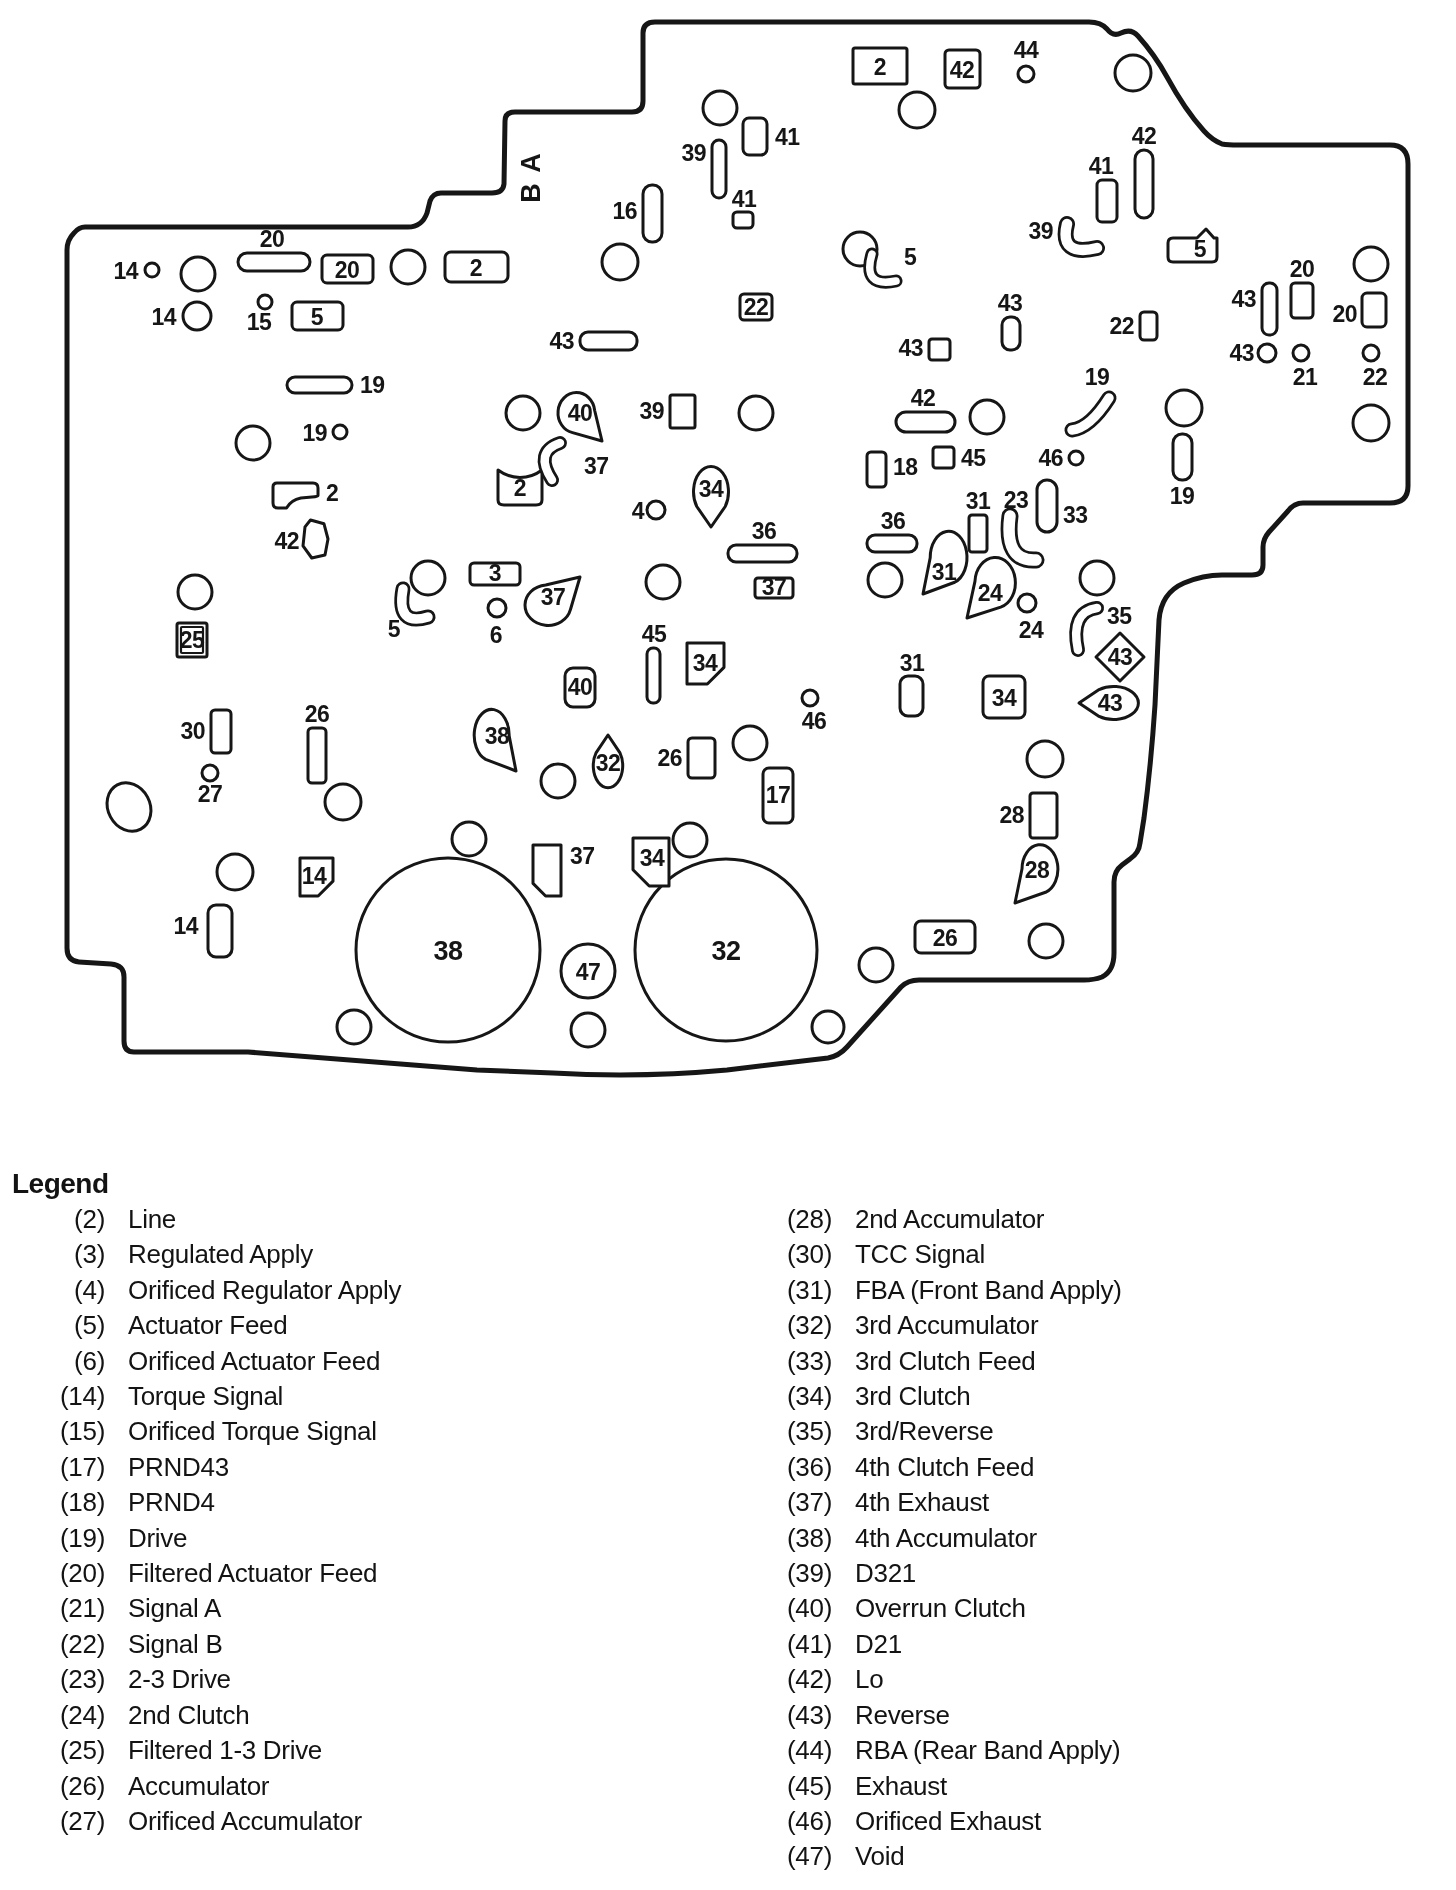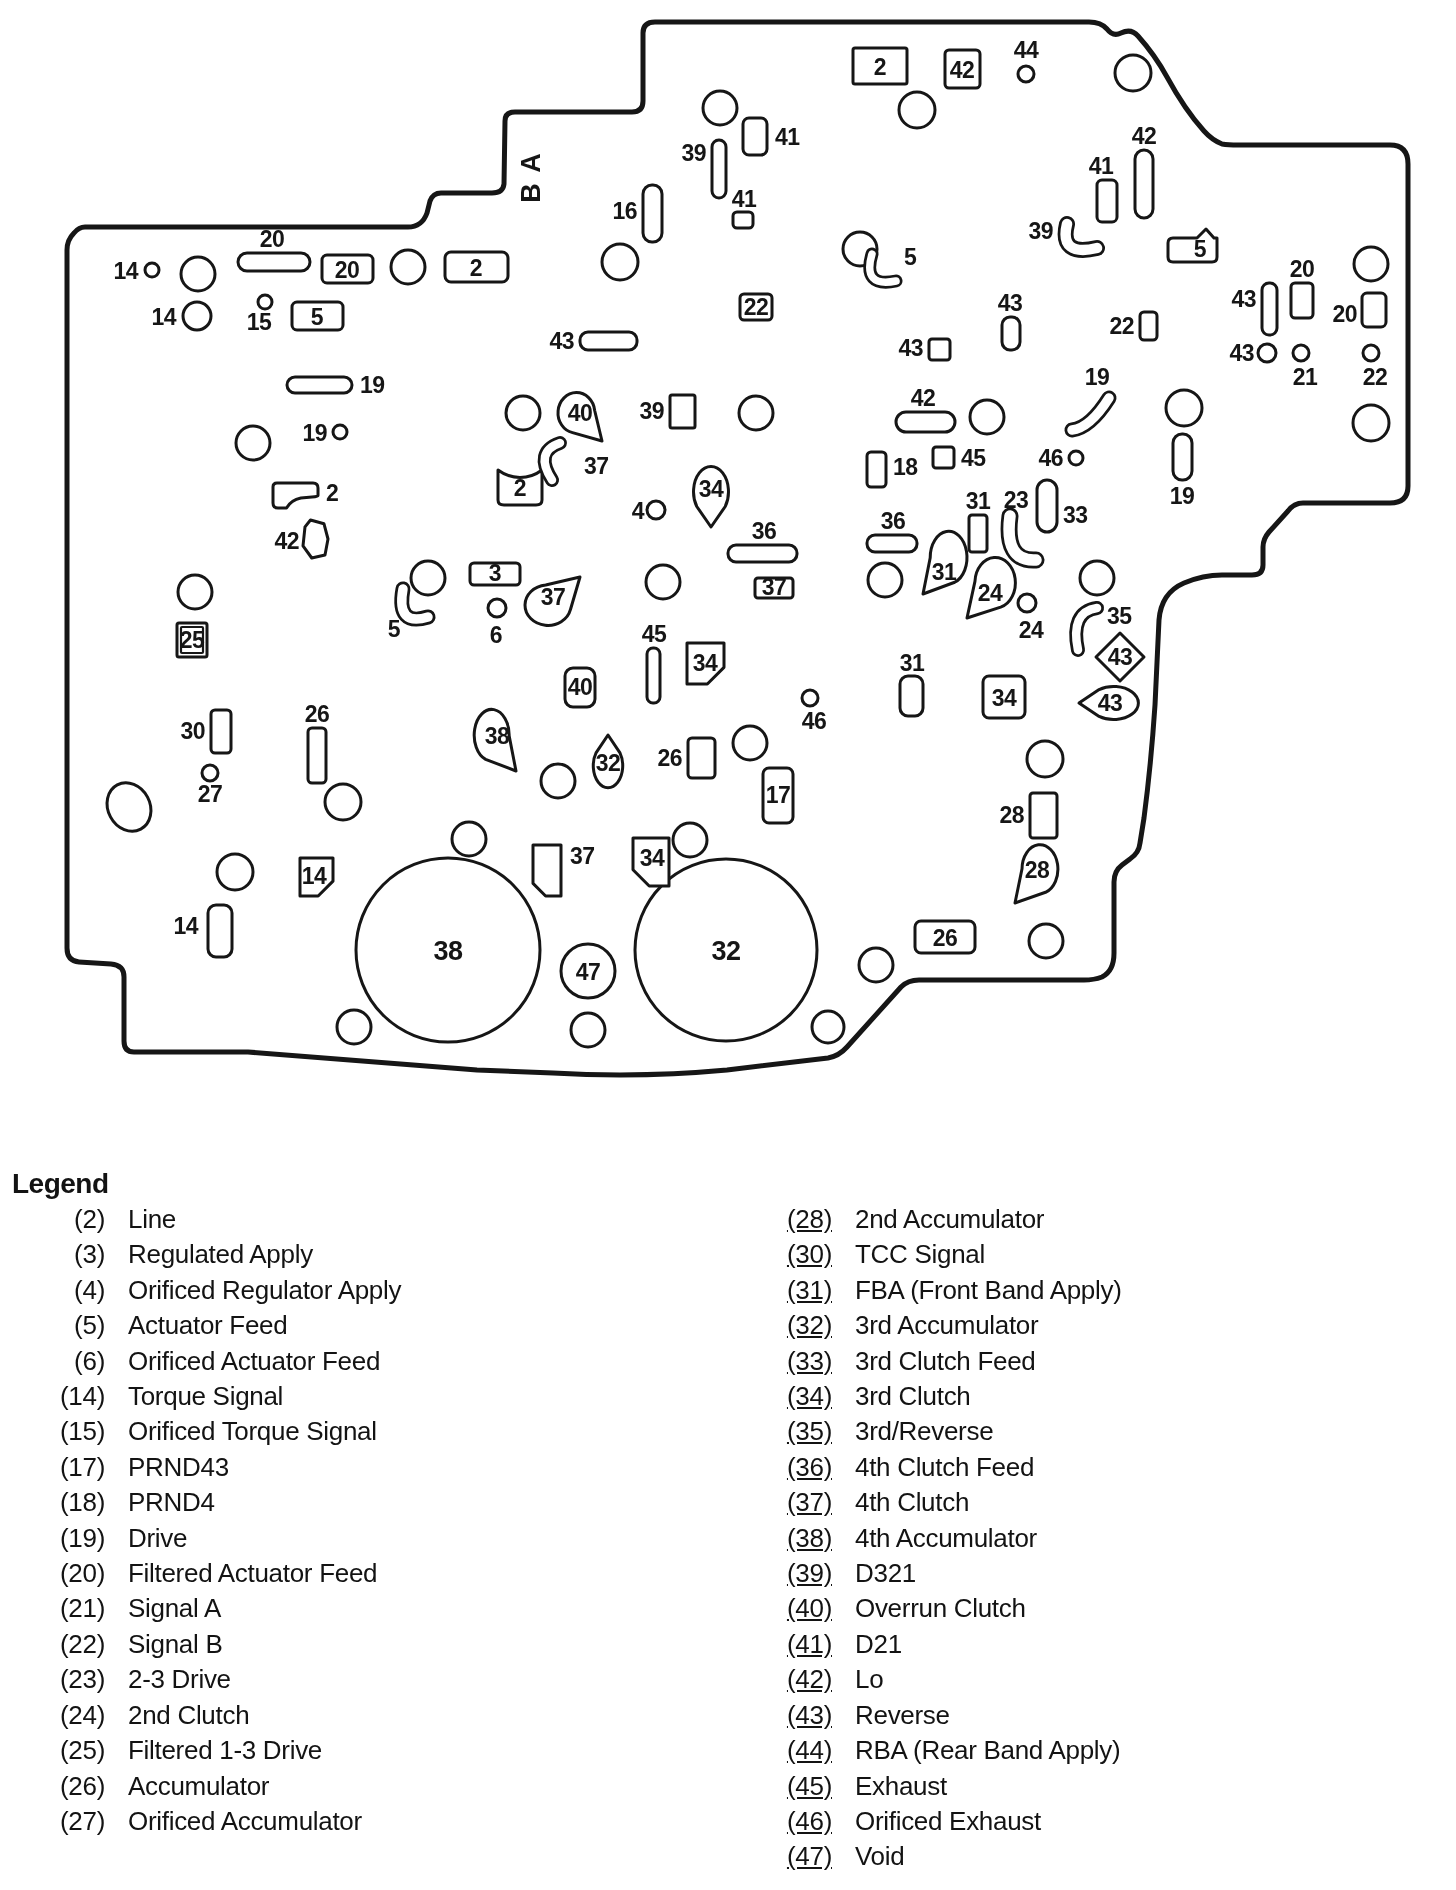--- a/index.html
+++ b/index.html
@@ -14,21 +14,21 @@
   text.lbl{font-family:"Liberation Sans",sans-serif;font-weight:600;fill:#161616;letter-spacing:-0.5px;}
   text.abmark{font-family:"Liberation Sans",sans-serif;font-weight:600;fill:#161616;}
   .legend{position:absolute;left:0;top:1168px;width:1456px;}
   .legend-title{position:absolute;left:12px;top:0;font-size:28px;font-weight:700;letter-spacing:-0.5px;text-align:right;}
   .lcol{position:absolute;top:34px;}
   .lcol-left{left:0;}
   .lcol-right{left:742px;}
   .lrow{display:flex;line-height:35.4px;font-size:26px;letter-spacing:-0.3px;white-space:nowrap;}
   .ln{flex:none;text-align:right;}
   .lcol-left .ln{width:105px;}
-  .lcol-right .ln{width:90px;text-decoration:underline;}
+  .lcol-right .ln{width:90px;}
   .ll{margin-left:23px;}
 </style>
 </head>
 <body>
 
 <div id="page">
   <svg id="plate" width="1456" height="1890" viewBox="0 0 1456 1890">
       <path d="M 85 227 L 408 227 Q 422 227 427 213 L 430 201 Q 433 193 441 193 L 492 193 Q 503 193 504 184 L 505 121 Q 505 112 515 112 L 632 112 Q 643 112 643 101 L 643 33 Q 643 22 655 22 L 1089 22 Q 1101 22 1107 29 Q 1113 37 1121 33 Q 1131 28 1138 36 Q 1155 55 1167 77 Q 1185 110 1204 131 Q 1212 140 1222 144 Q 1228 145 1238 145 L 1390 145 Q 1408 145 1408 164 L 1408 486 Q 1408 503 1390 503 L 1303 503 Q 1294 503 1288 511 L 1269 532 Q 1263 539 1263 547 L 1263 565 Q 1263 575 1252 575 L 1222 575 Q 1203 575 1184 583 Q 1161 593 1159 620 L 1155 705 Q 1151 765 1144 818 L 1140 843 Q 1139 853 1130 859 L 1122 865 Q 1114 871 1114 882 L 1114 953 Q 1114 971 1102 977 Q 1094 980 1084 980 L 919 980 Q 908 980 901 987 L 847 1047 Q 839 1056 828 1058 L 727 1070 Q 640 1078 553 1073 L 477 1070 Q 340 1059 248 1052 L 134 1052 Q 124 1052 124 1041 L 124 977 Q 124 965 111 964 L 79 962 Q 67 961 67 948 L 67 250 Q 67 240 74 233 Q 79 227 85 227 Z" class="outline"></path>
       <text x="540" y="163" class="abmark" font-size="27" text-anchor="middle" transform="rotate(-90 540 163)">A</text>
       <text x="540" y="193" class="abmark" font-size="27" text-anchor="middle" transform="rotate(-90 540 193)">B</text>
@@ -586,21 +586,21 @@
         <div class="lrow">
           <span class="ln">(35)</span>
           <span class="ll">3rd/Reverse</span>
         </div>
         <div class="lrow">
           <span class="ln">(36)</span>
           <span class="ll">4th Clutch Feed</span>
         </div>
         <div class="lrow">
           <span class="ln">(37)</span>
-          <span class="ll">4th Clutch</span>
+          <span class="ll">4th Exhaust</span>
         </div>
         <div class="lrow">
           <span class="ln">(38)</span>
           <span class="ll">4th Accumulator</span>
         </div>
         <div class="lrow">
           <span class="ln">(39)</span>
           <span class="ll">D321</span>
         </div>
         <div class="lrow">

